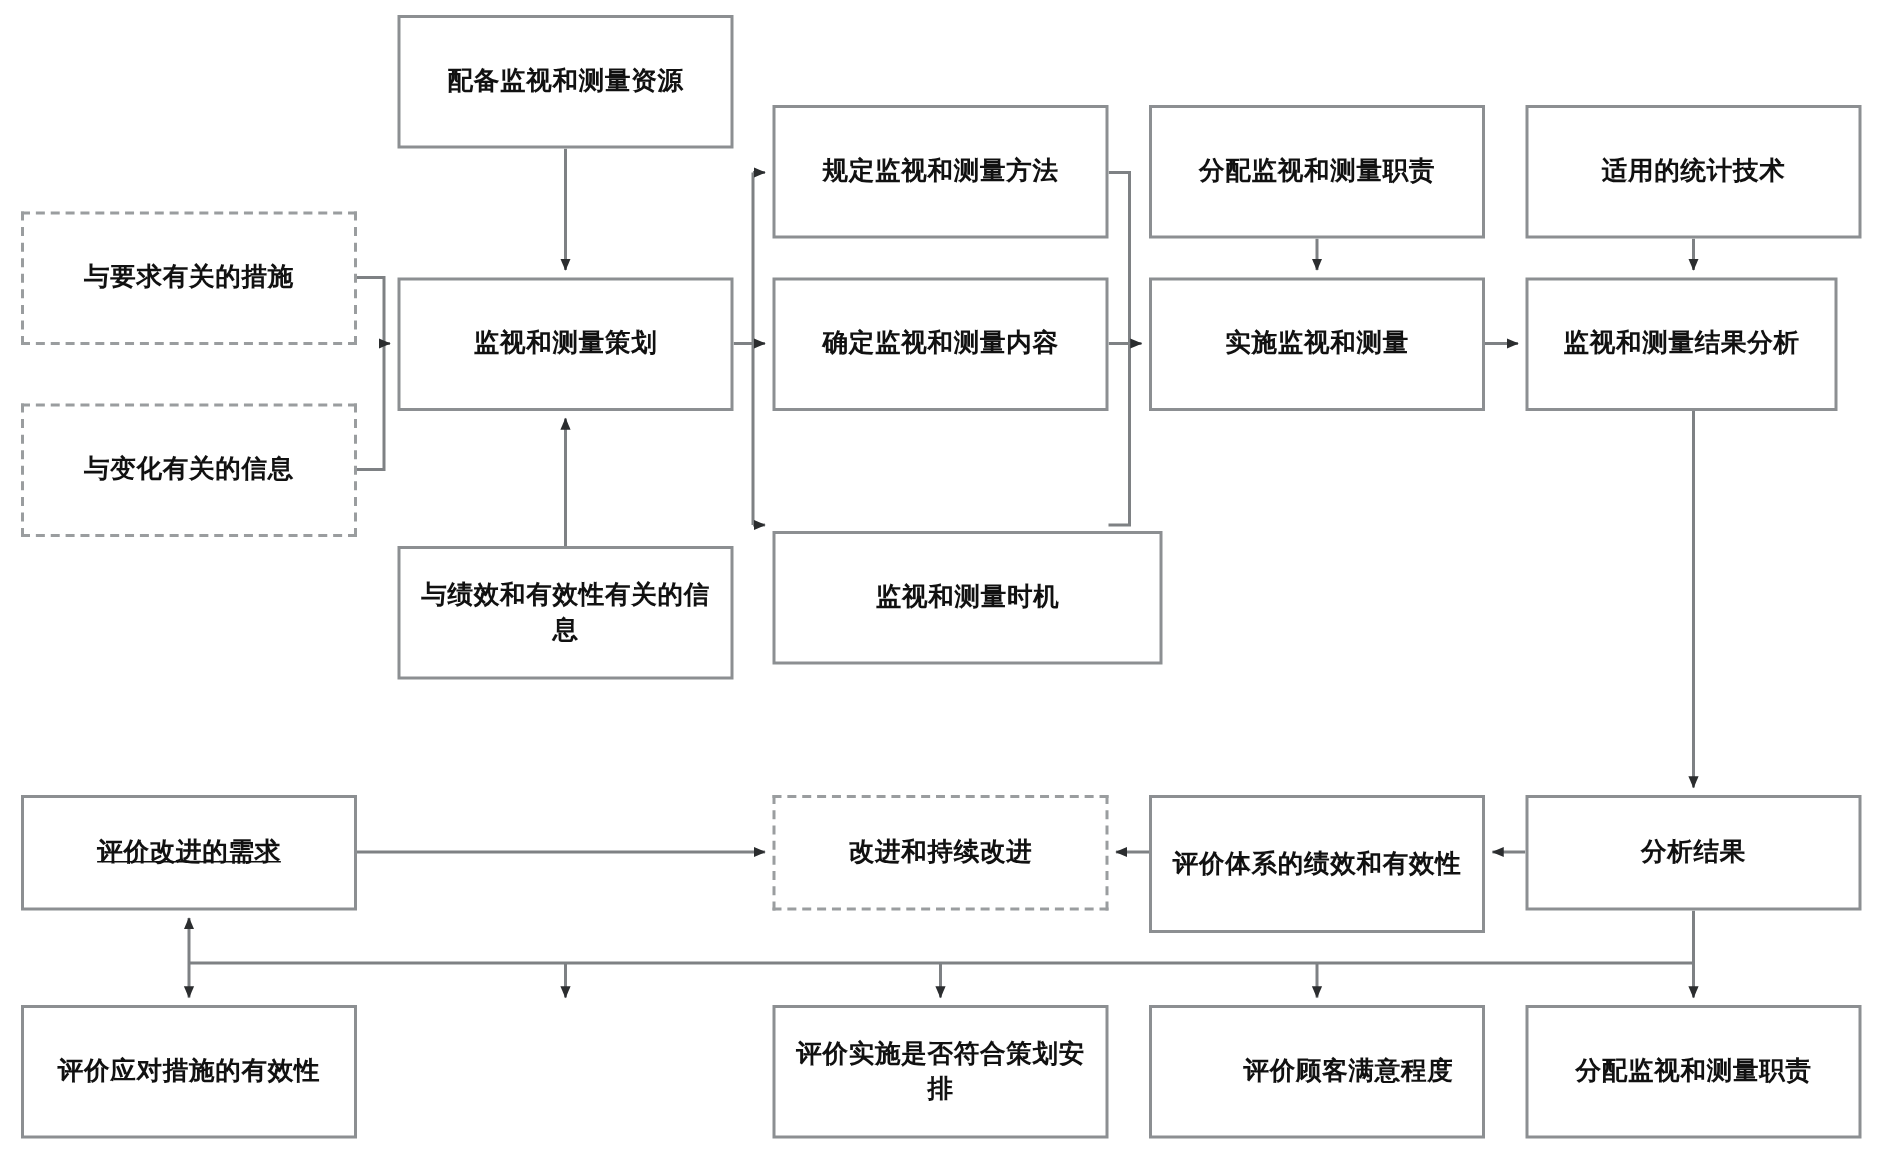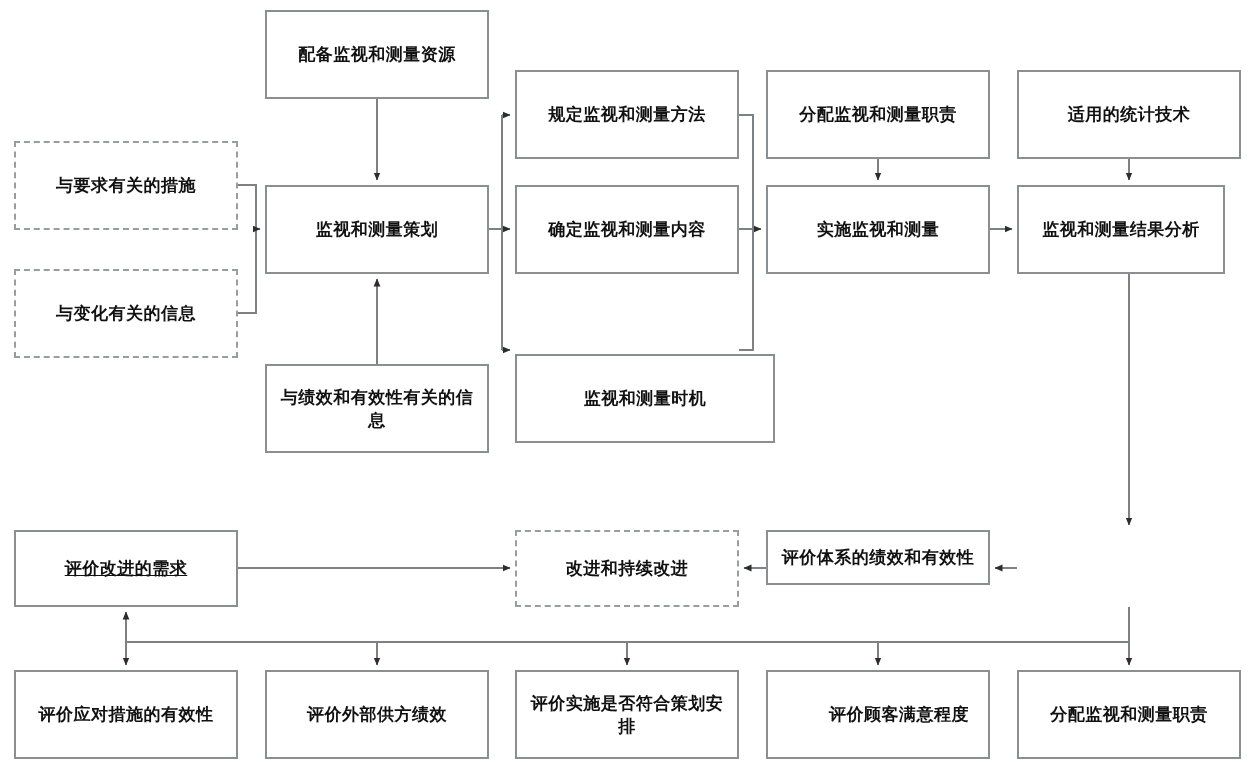--- a/index.html
+++ b/index.html
@@ -162,32 +162,32 @@
   </div>
 
   <div class="node solid" style="left:14px; top:530px; width:224px; height:77px;text-decoration:underline;">
     <span>评价改进的需求</span>
   </div>
 
   <div class="node dashed" style="left:515px; top:530px; width:224px; height:77px;">
     <span>改进和持续改进</span>
   </div>
 
-  <div class="node solid" style="left:766px; top:530px; width:224px; height:55px;">
+  <div class="node solid" style="left:766px; top:530px; width:224px; height:92px;">
     <span>评价体系的绩效和有效性</span>
   </div>
 
+  <div class="node solid" style="left:1017px; top:530px; width:224px; height:77px;">
+    <span>分析结果</span>
+  </div>
 
   <div class="node solid" style="left:14px; top:670px; width:224px; height:89px;">
     <span>评价应对措施的有效性</span>
   </div>
 
-  <div class="node solid" style="left:265px; top:670px; width:224px; height:89px;">
-    <span>评价外部供方绩效</span>
-  </div>
 
   <div class="node solid" style="left:515px; top:670px; width:224px; height:89px;">
     <span>评价实施是否符合策划安排</span>
   </div>
 
   <div class="node solid" style="left:766px; top:670px; width:224px; height:89px;padding-left:48px;">
     <span>评价顾客满意程度</span>
   </div>
 
   <div class="node solid" style="left:1017px; top:670px; width:224px; height:89px;">

